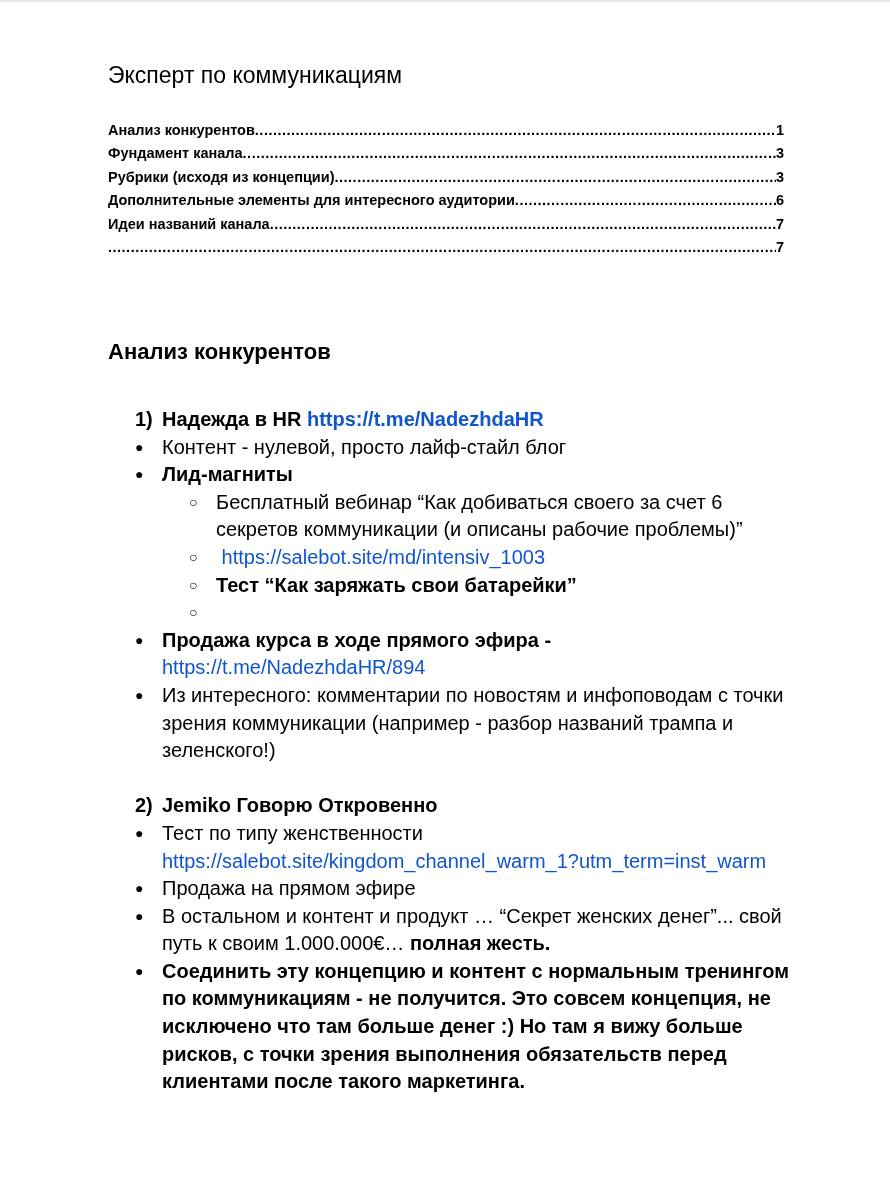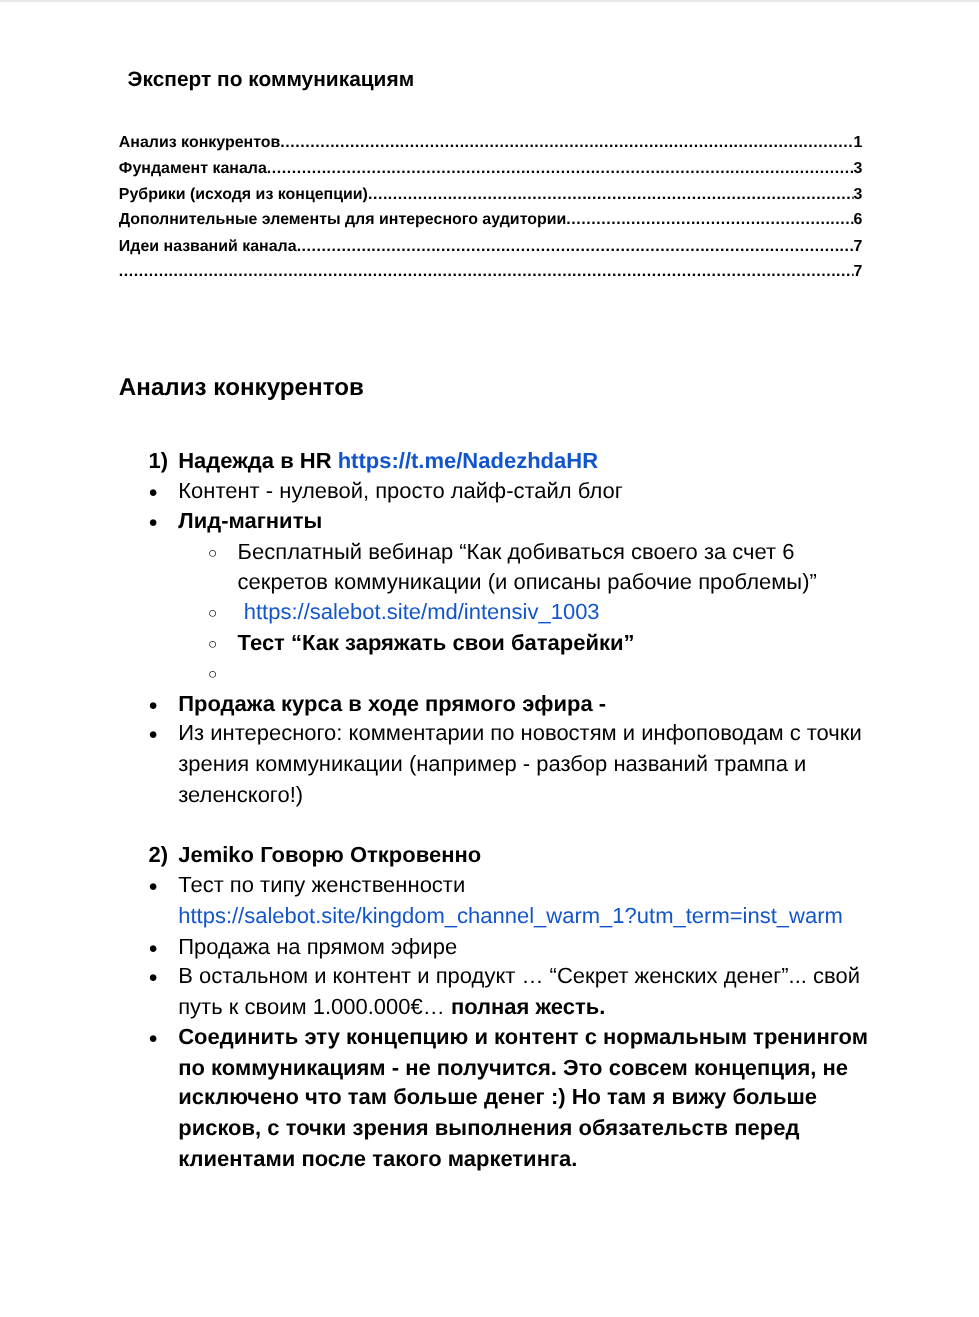--- a/index.html
+++ b/index.html
@@ -1,18 +1,18 @@
 <!DOCTYPE html>
 <html><head>
 <meta charset="utf-8">
 <style>
   html, body { margin:0; padding:0; background:#ffffff; }
   body { width:890px; height:1197px; position:relative; overflow:hidden; font-family:"Liberation Sans", sans-serif; color:#000; }
   .topbar { position:absolute; left:0; top:0; width:890px; height:2px; background:#e8e8ec; }
-  .doc-title { position:absolute; left:116px; top:62px; font-size:19px; font-weight:bold; }
+  .doc-title { position:absolute; left:108px; top:62px; font-size:23px; font-weight:normal; }
   .toc { position:absolute; left:108px; top:122px; width:676px; font-size:14.5px; font-weight:bold; }
   .toc-row { display:flex; align-items:baseline; height:23.4px; white-space:nowrap; overflow:hidden; }
   .toc-row .lbl { flex:0 0 auto; }
   .toc-row .dots { flex:1 1 auto; overflow:hidden; letter-spacing:0.5px; }
   .toc-row .dots::before { content:"..............................................................................................................................................................................................................................................."; }
   .toc-row .pg { flex:0 0 auto; }
   .h1 { position:absolute; left:108px; top:339px; font-size:22px; font-weight:bold; }
   .body-text { position:absolute; left:108px; top:406px; width:690px; font-size:20px; line-height:27.6px; }
   .num-item { display:flex; padding-left:27px; font-weight:bold; }
   .num-item .num { width:27px; flex:0 0 27px; }
@@ -90,21 +90,21 @@
   </div>
   <div class="li2 b">
     <span class="bullet" style="font-weight:normal">○</span>
     <span>Тест “Как заряжать свои батарейки”</span>
   </div>
   <div class="li2">
     <span class="bullet">○</span>
   </div>
   <div class="li">
     <span class="bullet">●</span>
-    <span><span class="b">Продажа курса в ходе прямого эфира -</span><br></span>
+    <span><span class="b">Продажа курса в ходе прямого эфира -</span><br><a class="link">https://t.me/NadezhdaHR/894</a></span>
   </div>
   <div class="li">
     <span class="bullet">●</span>
     <span>Из интересного: комментарии по новостям и инфоповодам с точки зрения коммуникации (например - разбор названий трампа и зеленского!)</span>
   </div>
 
   <div class="gap"></div>
 
   <div class="num-item">
     <span class="num">2)</span>

